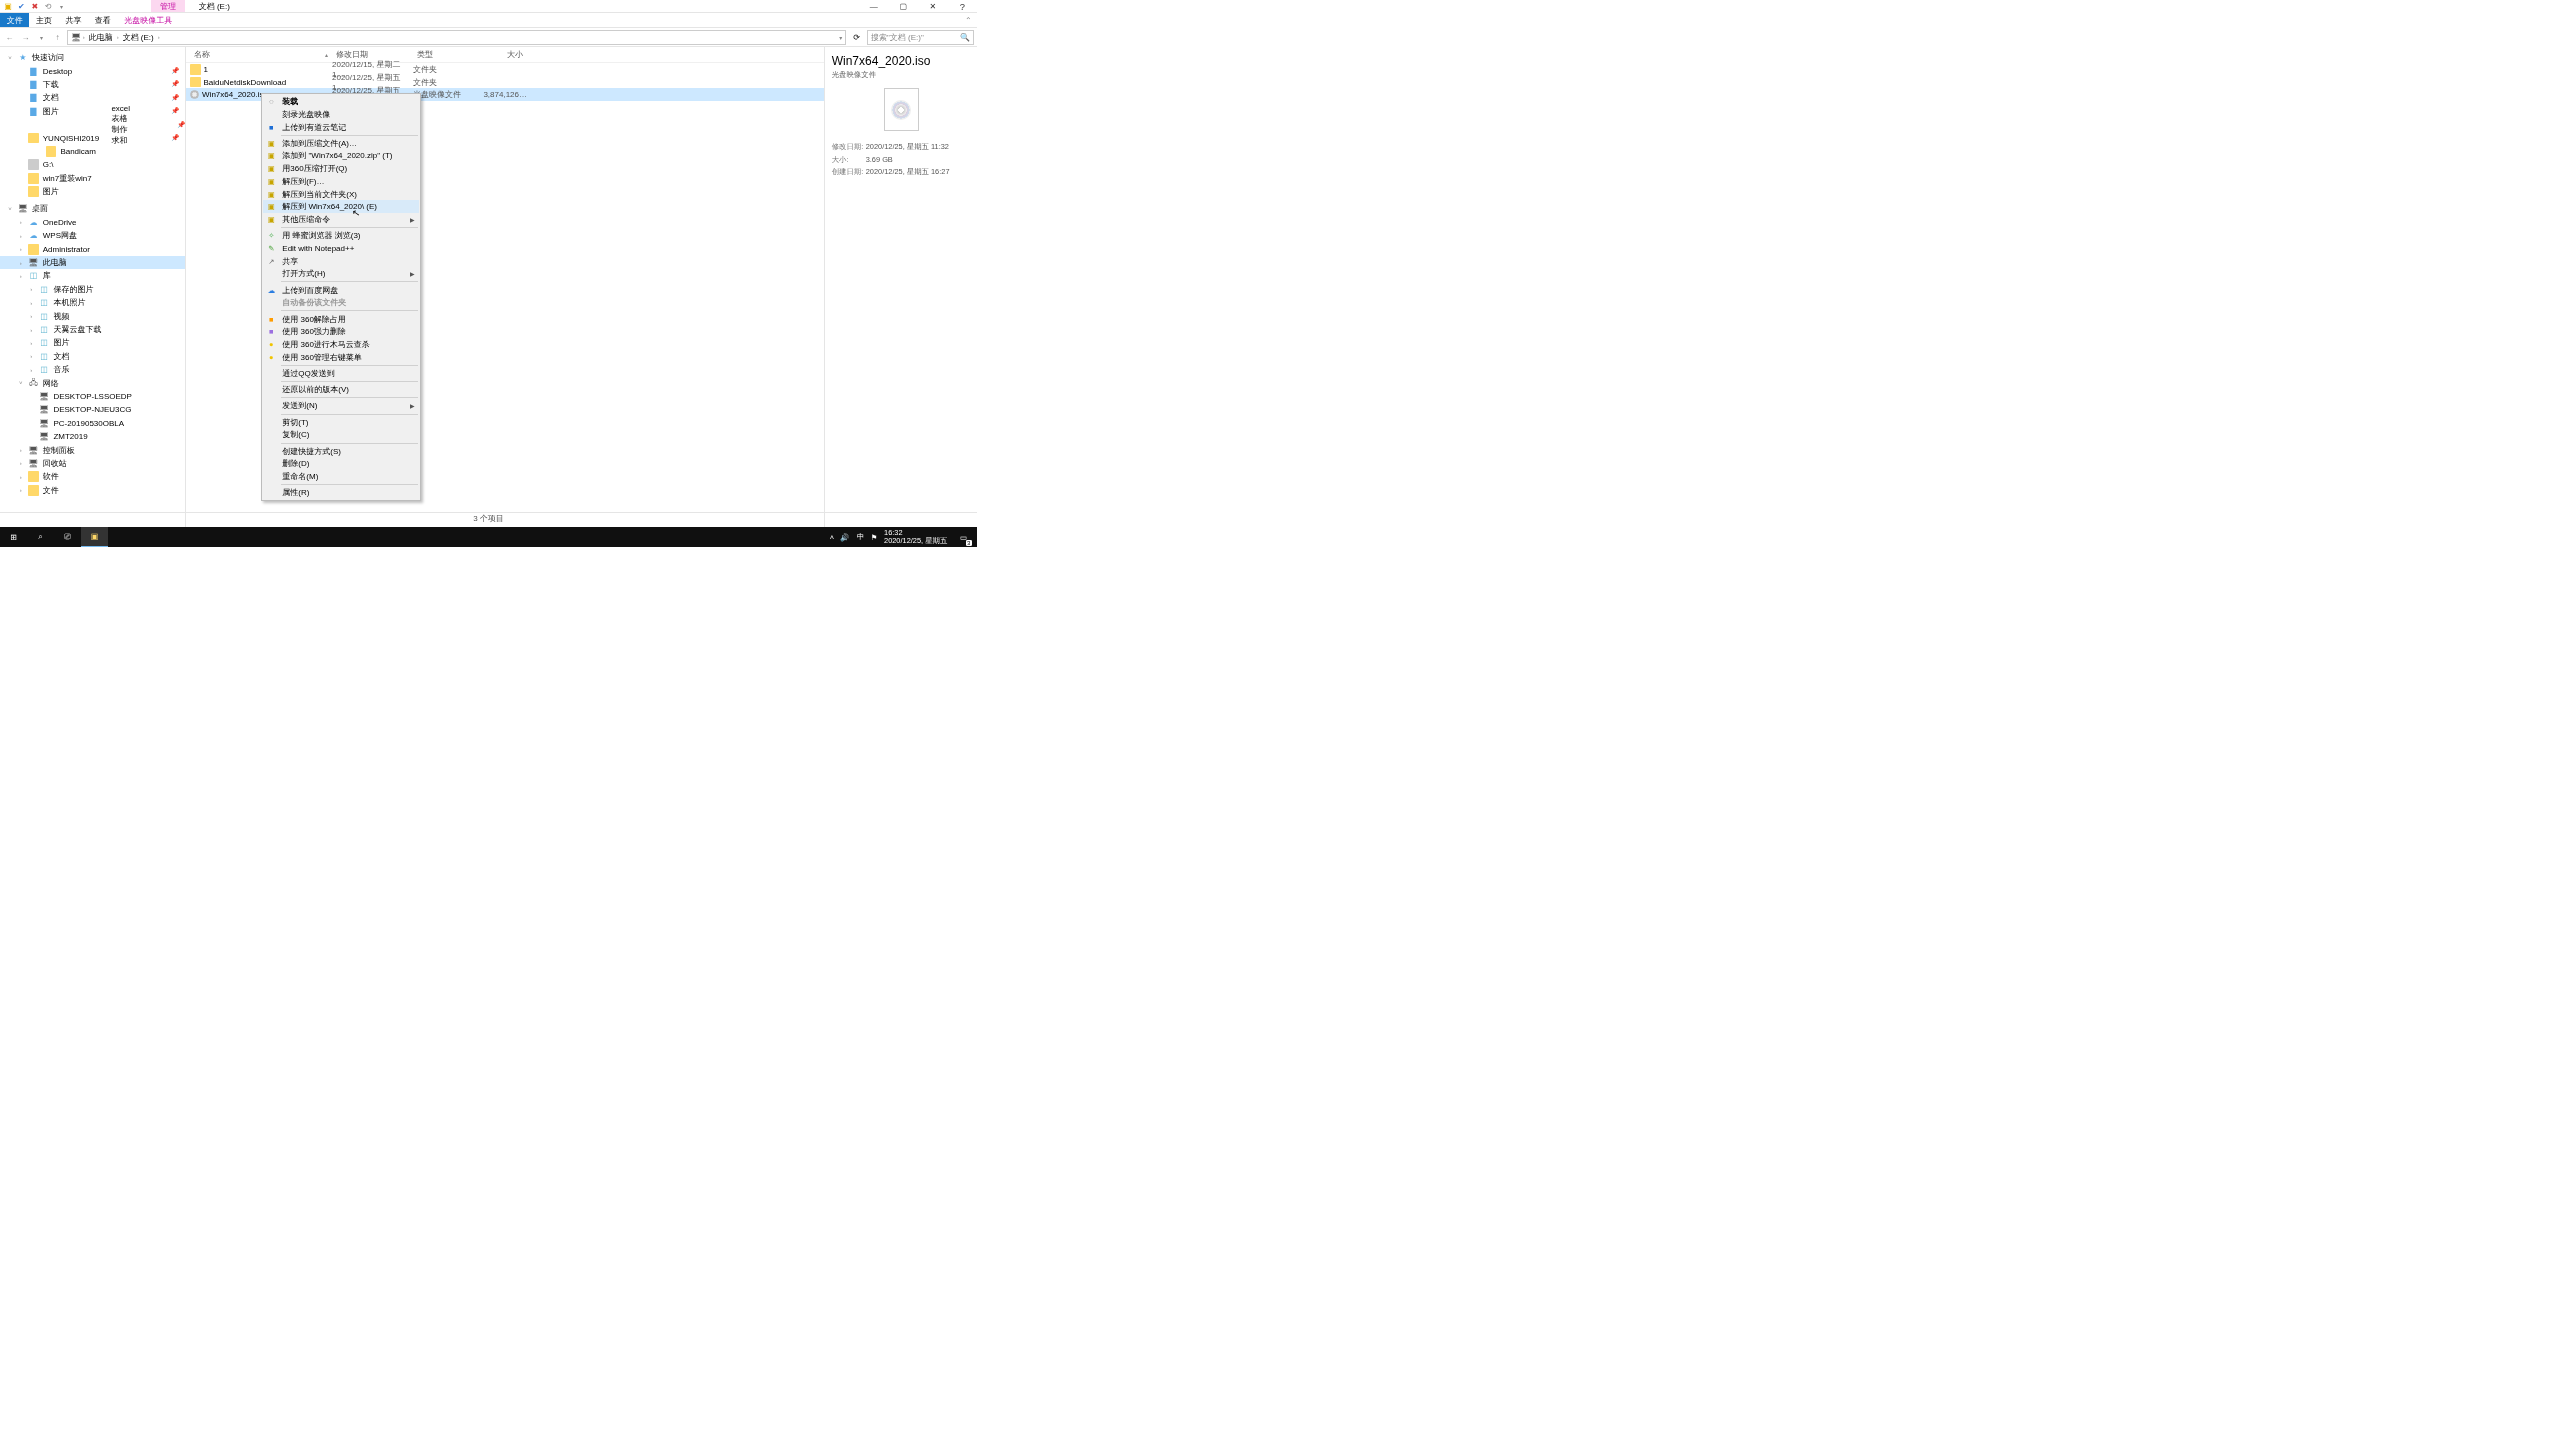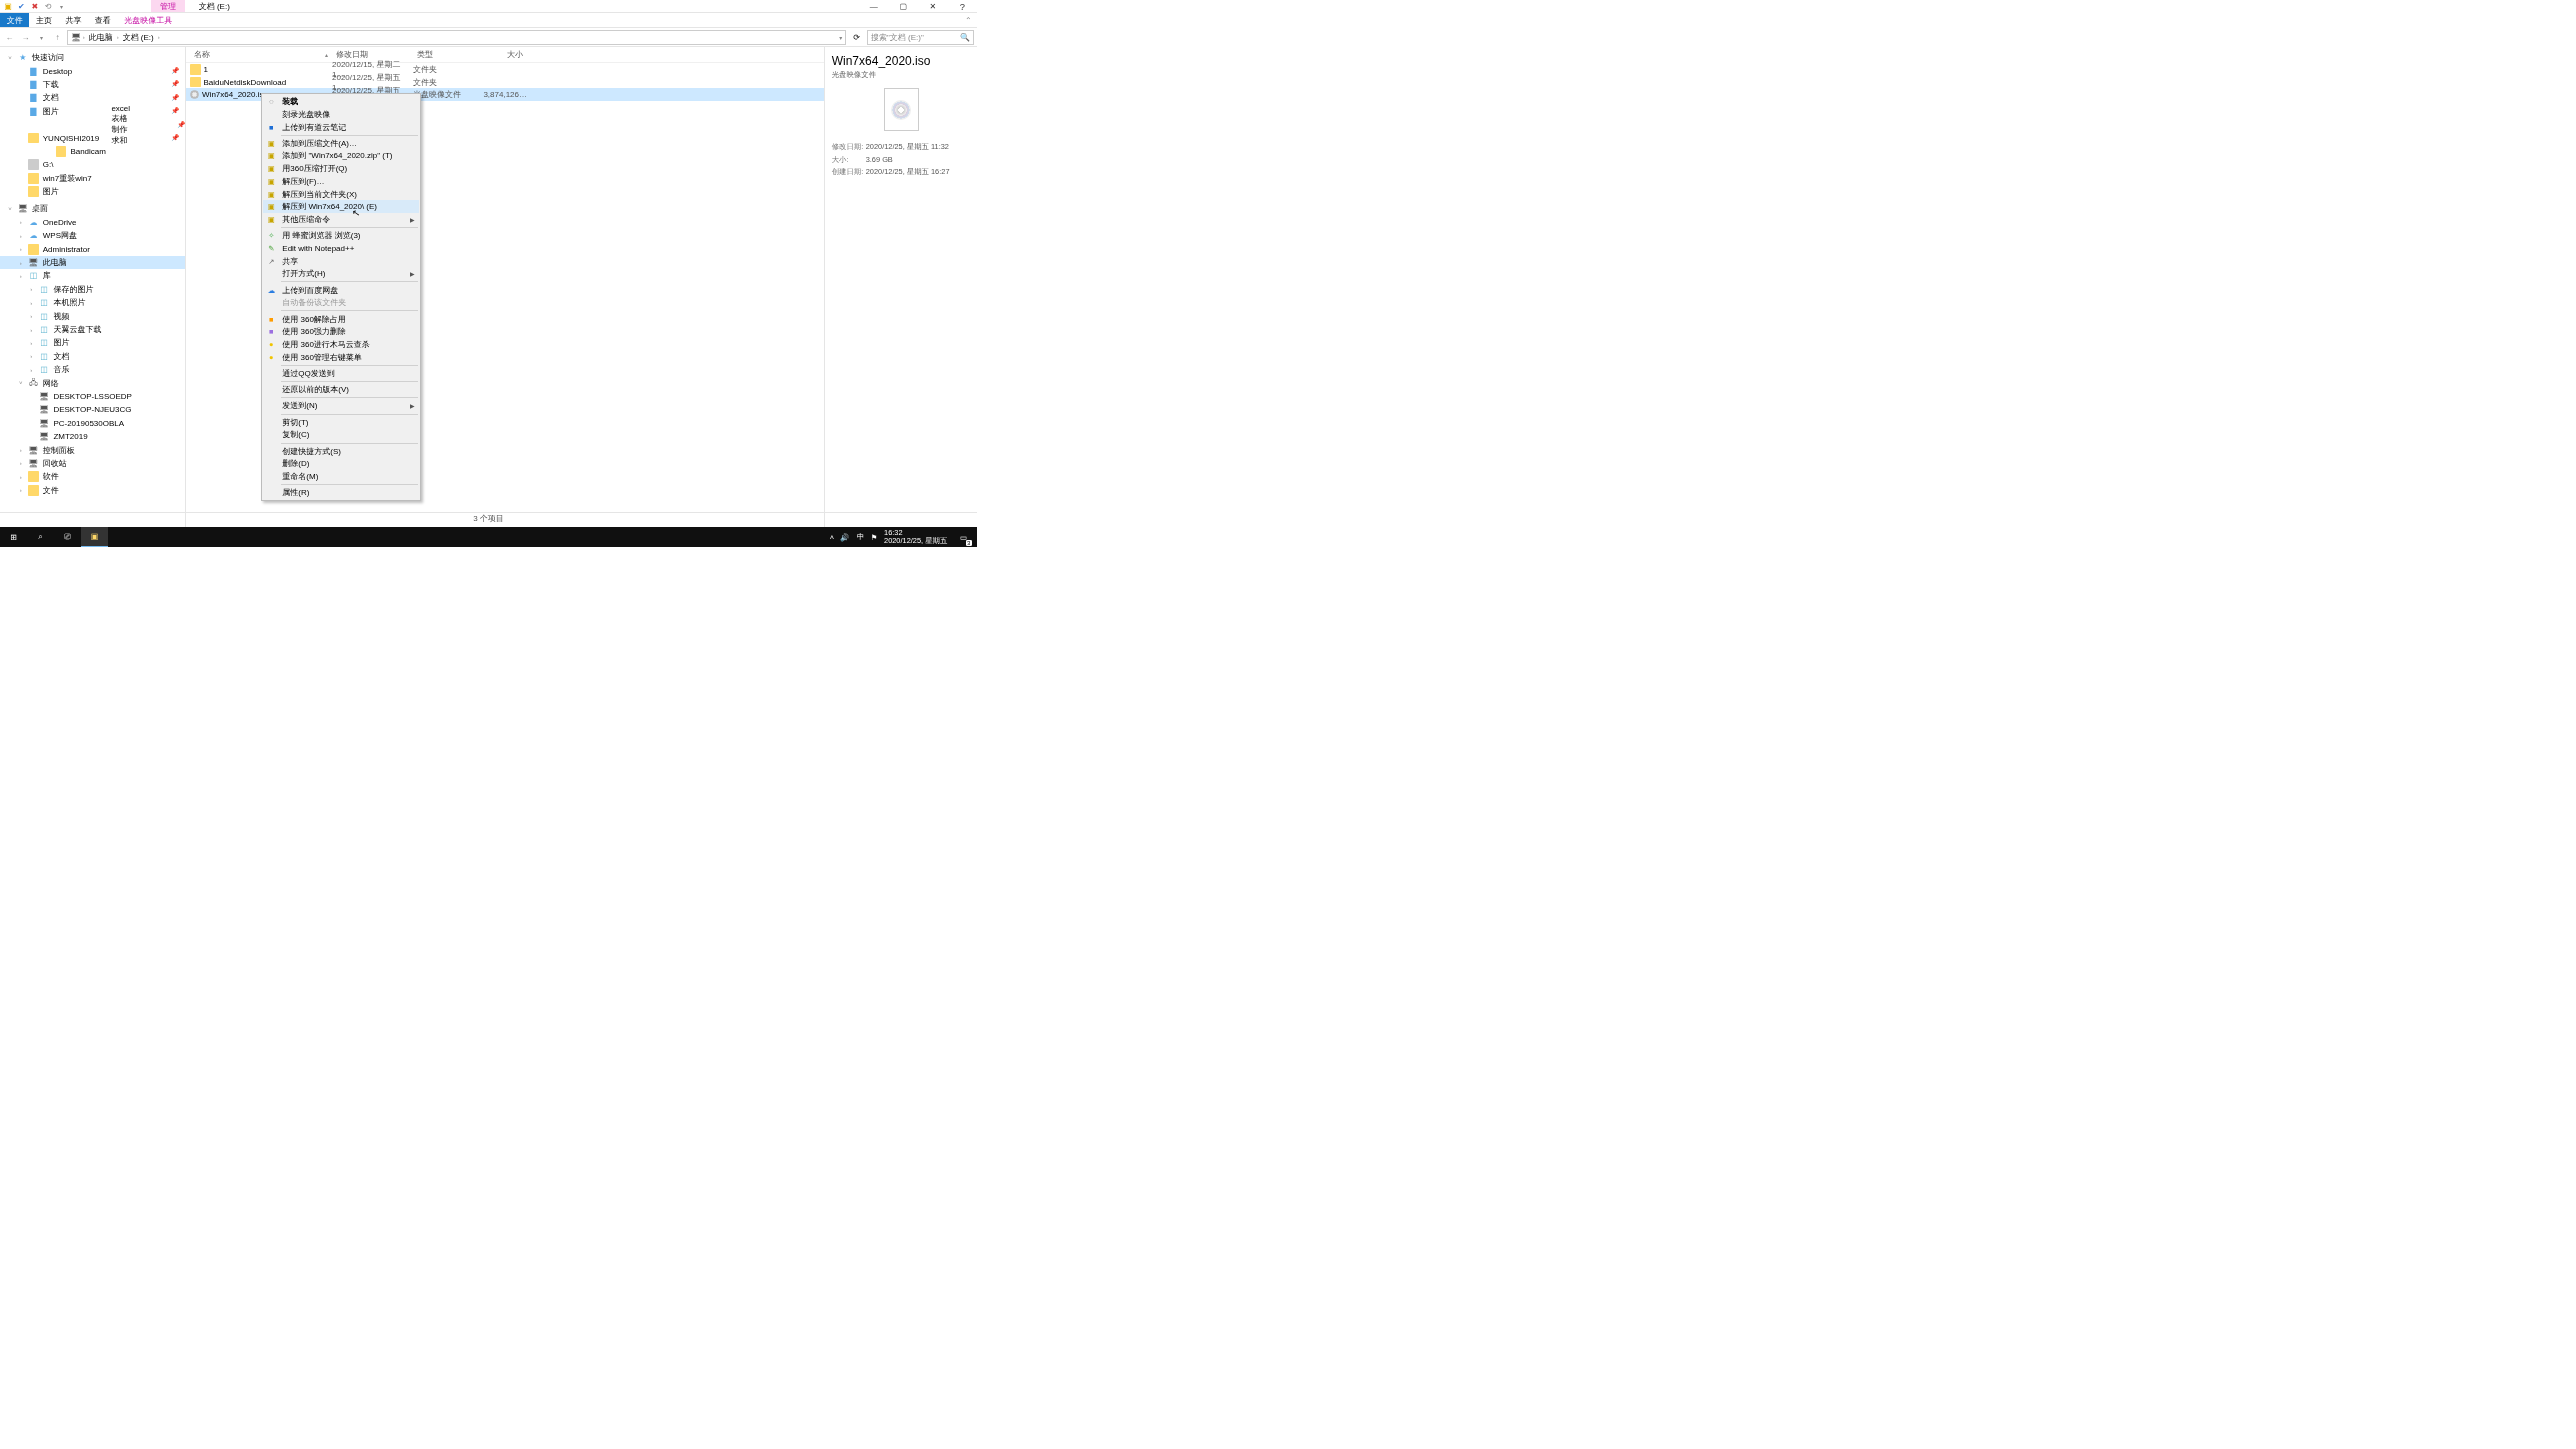--- a/index.html
+++ b/index.html
@@ -77,21 +77,21 @@
   
   .statusbar { position:absolute; bottom:0; left:0; right:0; height:20px; border-top:0.7px solid #e5e5e5; display:flex; align-items:center; padding: 0 5.4px; gap: 10.7px; color:#555;}
   .statusbar .view-toggle { margin-left:auto; display:flex;}
   .statusbar .view-toggle div { width:14.8px; height:13.4px; border:0.7px solid #ccc; display:flex;align-items:center;justify-content:center;}
   .statusbar .view-toggle div.active { background:#cde8ff;}
 
   
   .ctx { position:absolute; left:261px; top:93px; width:160px; background:#f0f0f0; border:0.7px solid #bcbcbc; box-shadow: 2px 2px 2.7px rgba(0,0,0,.25); padding: 1.3px; }
   .ctx .mi { height: 12.7px; display:flex; align-items:center; padding-left: 19px; position:relative; font-size:8px;}
   .ctx .mi.hover { background:#d8eaf9;}
-  .ctx .mi.disabled { color:#999;}
+  .ctx .mi.disabled { color:#999;font-weight:bold;}
   .ctx .mi.bold { font-weight:700;}
   .ctx .mi .mico { position:absolute; left:2.7px; width:10.7px; height:10.7px; display:flex;align-items:center;justify-content:center; font-size:7.4px;}
   .ctx .mi .arrow { margin-left:auto; margin-right:4px; font-size:6px; color:#555;}
   .ctx hr { border:none; border-top:0.7px solid #d0d0d0; margin: 1.3px 0.7px 1.3px 18px;}
 
   
   .taskbar { position:absolute; bottom:0; left:0; right:0; height:20px; background:#101010; color:#fff; display:flex; align-items:center;}
   body .main, body .statusbar { bottom: 20px; }
   .statusbar { bottom:20px;flex-direction:column; }
   .taskbar .tb { width:27px; height:20px; display:flex;align-items:center;justify-content:center;}
@@ -196,21 +196,21 @@
         <span class="ico folder"></span>
         <span class="lbl">excel表格制作求和</span>
         <span class="pin">📌</span>
       </div>
       <div class="tree-item" style="padding-left: 17.4px;">
         <span class="tw"></span>
         <span class="ico folder"></span>
         <span class="lbl">YUNQISHI2019</span>
         <span class="pin">📌</span>
       </div>
-      <div class="tree-item" style="padding-left: 19px; margin-left: 26px;">
+      <div class="tree-item" style="padding-left: 35px;">
         <span class="tw"></span>
         <span class="ico folder"></span>
         <span class="lbl">Bandicam</span>
       </div>
       <div class="tree-item" style="padding-left: 17.4px;">
         <span class="tw"></span>
         <span class="ico drive"></span>
         <span class="lbl">G:\</span>
       </div>
       <div class="tree-item" style="padding-left: 17.4px;">

